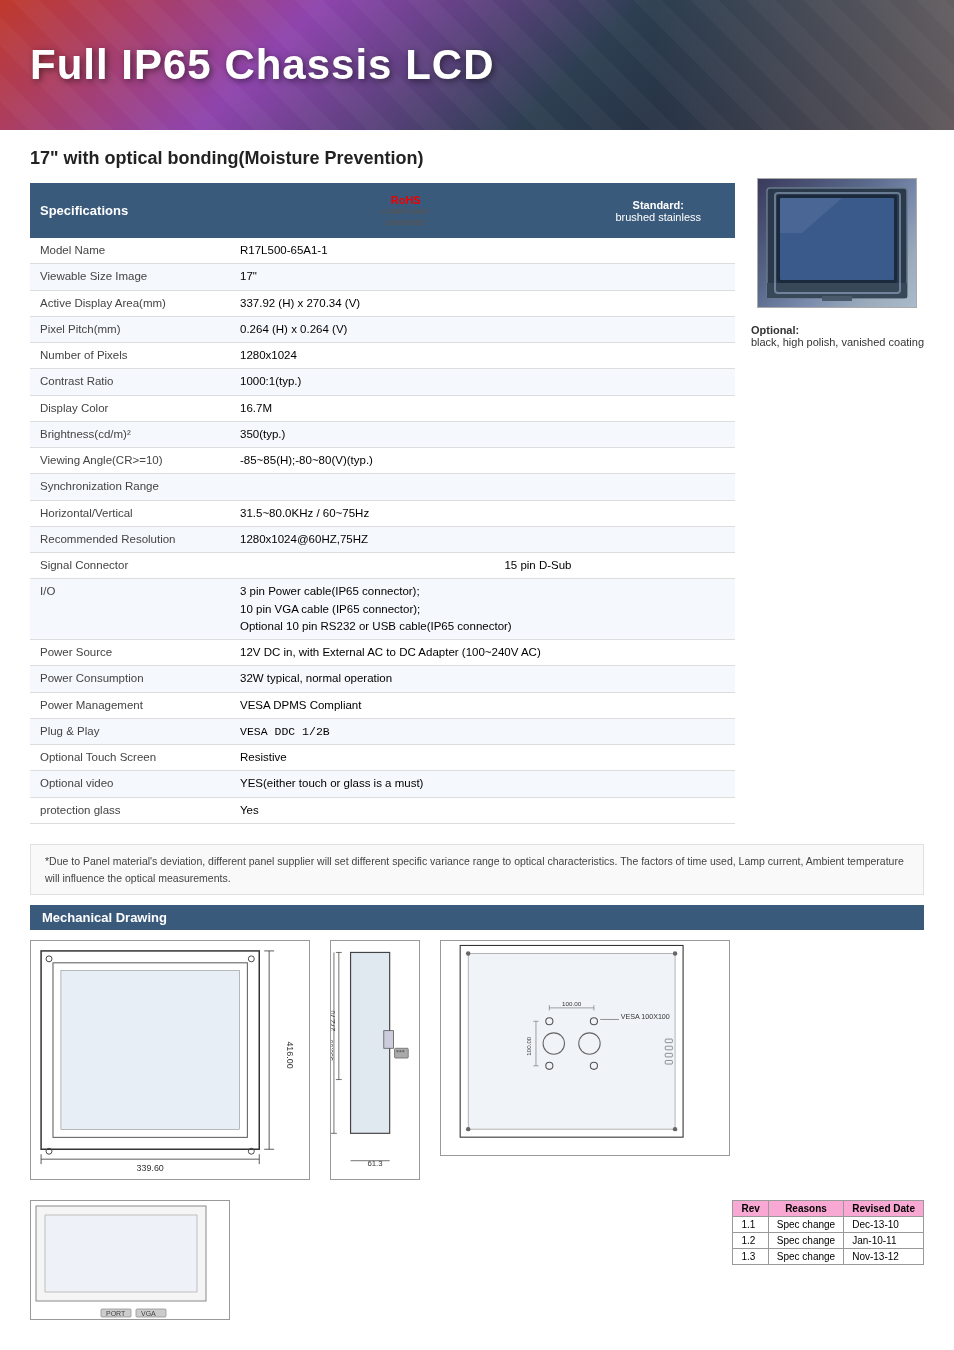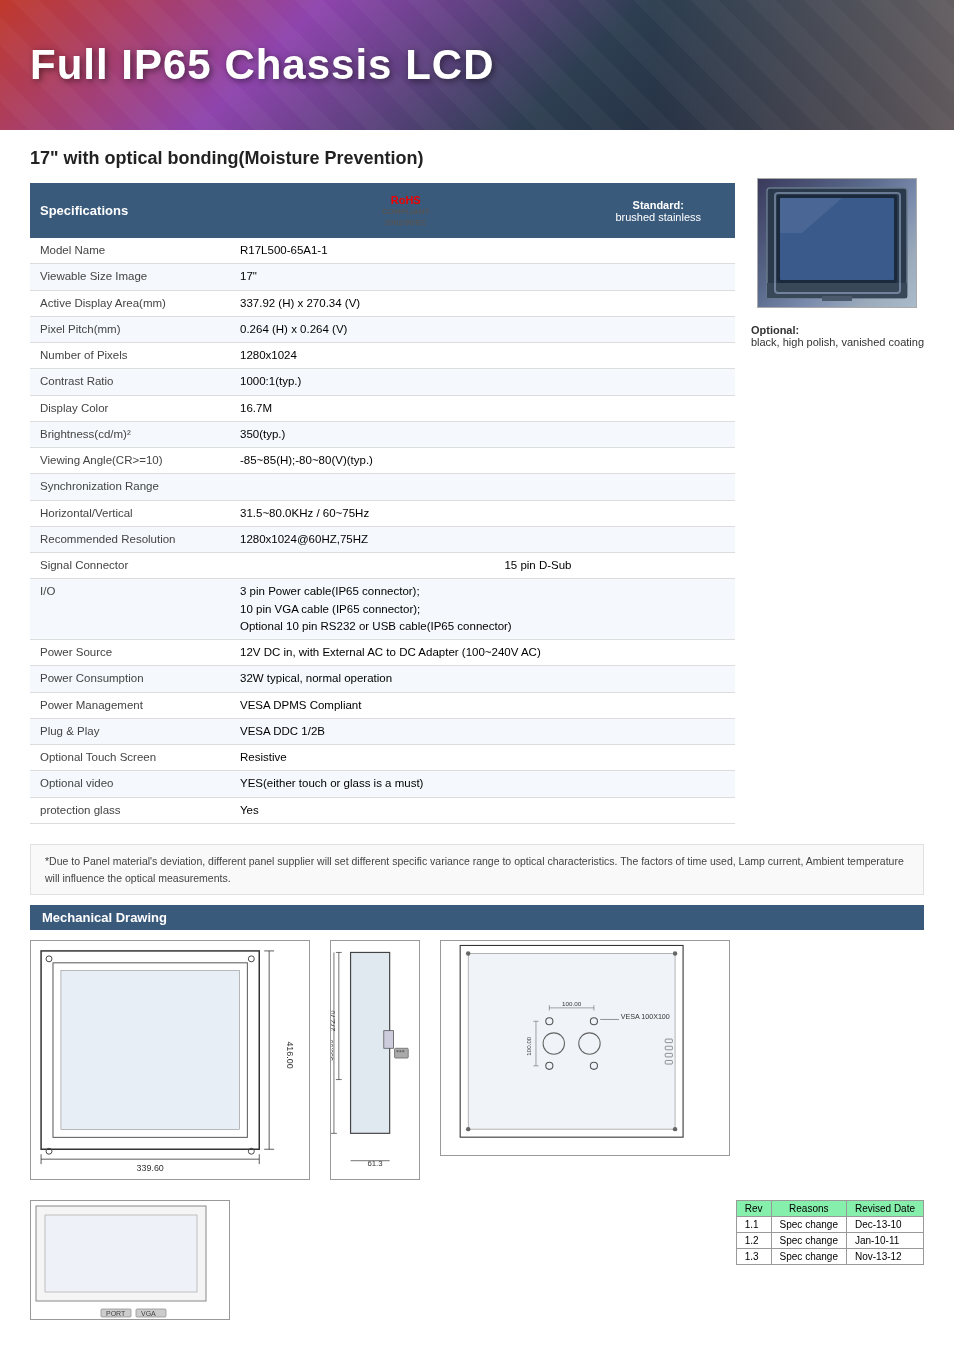--- a/index.html
+++ b/index.html
@@ -244,22 +244,22 @@
       font-size: 10px;
     }
     .revision-table table {
       border-collapse: collapse;
     }
     .revision-table td, .revision-table th {
       border: 1px solid #999;
       padding: 2px 8px;
     }
     .revision-table th {
-      background: #86efac;
-      font-weight: normal;
+      background: #f9a8d4;
+      font-weight: bold;
     }
   </style>
 </head>
 <body>
 
 <div class="header-banner">
   <div class="header-deco"></div>
   <span class="header-title">Full IP65 Chassis LCD</span>
 </div>
 
@@ -371,21 +371,21 @@
                   <td style="white-space: pre-line;">32W typical, normal operation</td>
                   <td></td>
                 </tr>
                 <tr>
                   <td>Power Management</td>
                   <td style="white-space: pre-line;">VESA DPMS Compliant</td>
                   <td></td>
                 </tr>
                 <tr>
                   <td>Plug &amp; Play</td>
-                  <td style="white-space: pre-line;">VESA DDC 1/2B</td>
+                  <td style="white-space: pre-line; font-family: Liberation Mono, monospace;">VESA DDC 1/2B</td>
                   <td></td>
                 </tr>
                 <tr>
                   <td>Optional Touch Screen</td>
                   <td style="white-space: pre-line;">Resistive</td>
                   <td></td>
                 </tr>
                 <tr>
                   <td>Optional video</td>
                   <td style="white-space: pre-line;">YES(either touch or glass is a must)</td>

